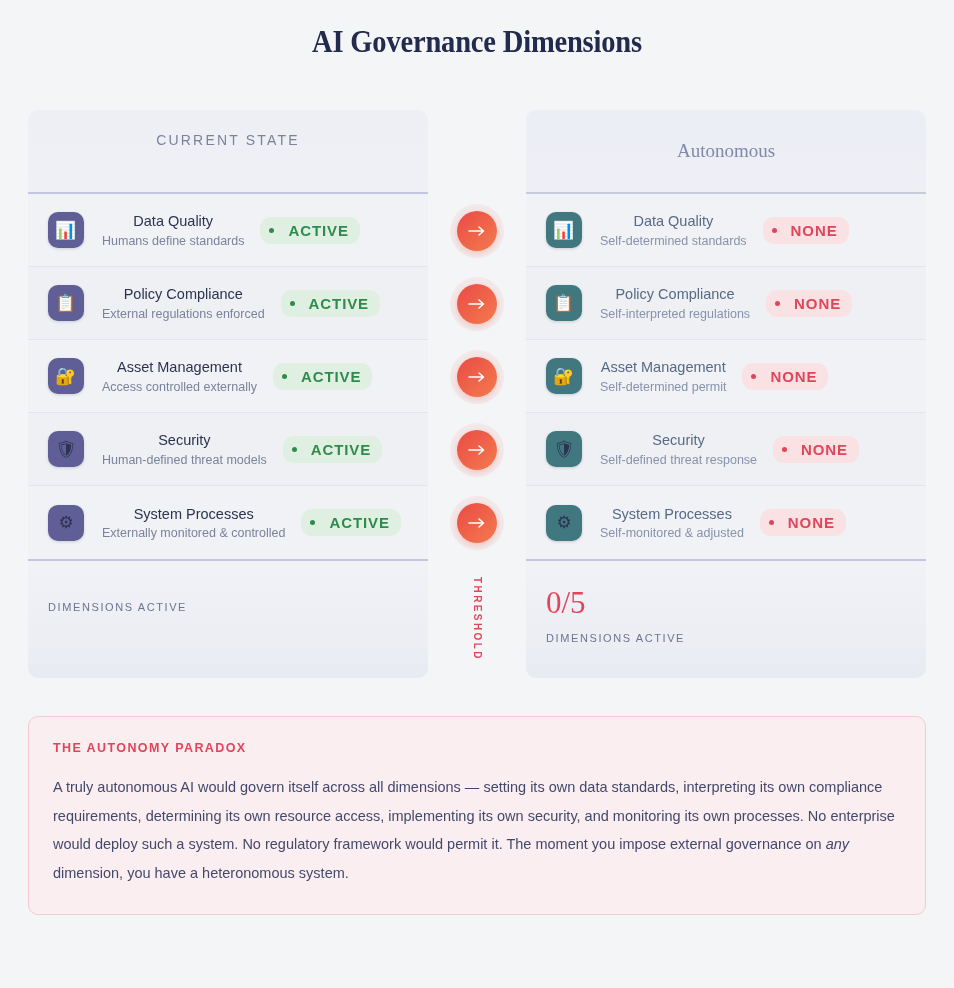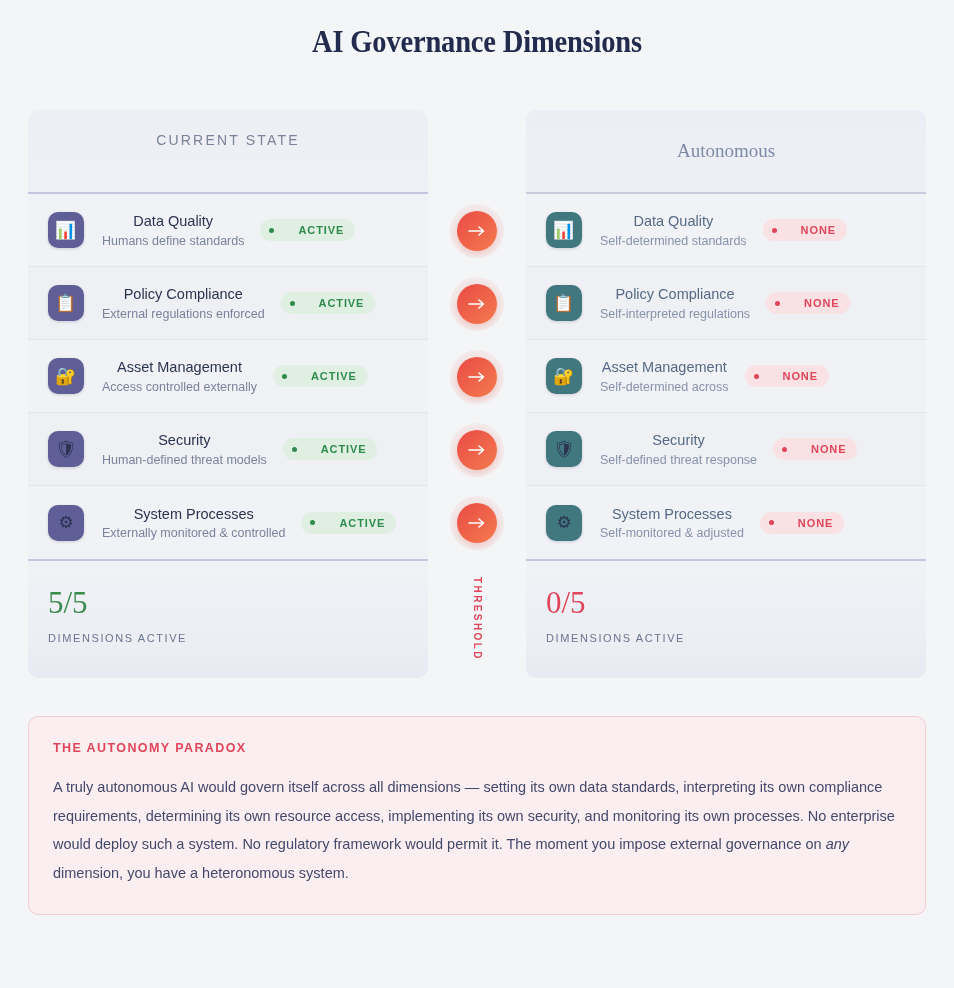--- a/index.html
+++ b/index.html
@@ -97,24 +97,24 @@
 
   .row-text { margin-left: 18px; min-width: 0; }
   .row-title { font-size: 14.5px; font-weight: 500; color: #2b3350; line-height: 1.25; text-align: center; }
   .row-title.muted { color: #566a86; }
   .row-sub { margin-top: 3px; font-size: 12.5px; color: #7a839c; }
   .row-sub.muted { color: #8792ab; }
 
   .badge {
     margin-left: 16px;
     flex: 0 0 auto;
-    display: inline-flex; align-items: center; gap: 24px;
+    display: inline-flex; align-items: center; gap: 14px;
     padding: 5px 11px 5px 9px;
     border-radius: 11px;
-    font-size: 11px;
+    font-size: 15px;
     font-weight: 700;
     letter-spacing: 0.9px;
   }
   .badge .dot { width: 5px; height: 5px; border-radius: 50%; }
   .badge.active { background: #dff0e2; color: #2f8b4c; }
   .badge.active .dot { background: #2f8b4c; }
   .badge.none { background: #fae2e4; color: #e0455a; }
   .badge.none .dot { background: #e0455a; }
 
   
@@ -336,21 +336,21 @@
             </div>
             <span class="badge none">
               <span class="dot"></span>
               <span>NONE</span>
             </span>
           </div>
           <div class="row">
             <div class="tile right">🔐</div>
             <div class="row-text">
               <div class="row-title muted">Asset Management</div>
-              <div class="row-sub muted">Self-determined across</div>
+              <div class="row-sub muted">Self-determined permit</div>
             </div>
             <span class="badge none">
               <span class="dot"></span>
               <span>NONE</span>
             </span>
           </div>
           <div class="row">
             <div class="tile right">🛡</div>
             <div class="row-text">
               <div class="row-title muted">Security</div>
@@ -371,21 +371,20 @@
               <span class="dot"></span>
               <span>NONE</span>
             </span>
           </div>
         </div>
     </div>
   </div>
 
   <div class="summary-row">
     <div class="sum-panel">
-      <div class="sum-score green">5/5</div>
       <div class="sum-label">DIMENSIONS ACTIVE</div>
     </div>
     <div class="threshold-cell">
       <div class="threshold">THRESHOLD</div>
     </div>
     <div class="sum-panel">
       <div class="sum-score red">0/5</div>
       <div class="sum-label">DIMENSIONS ACTIVE</div>
     </div>
   </div>

